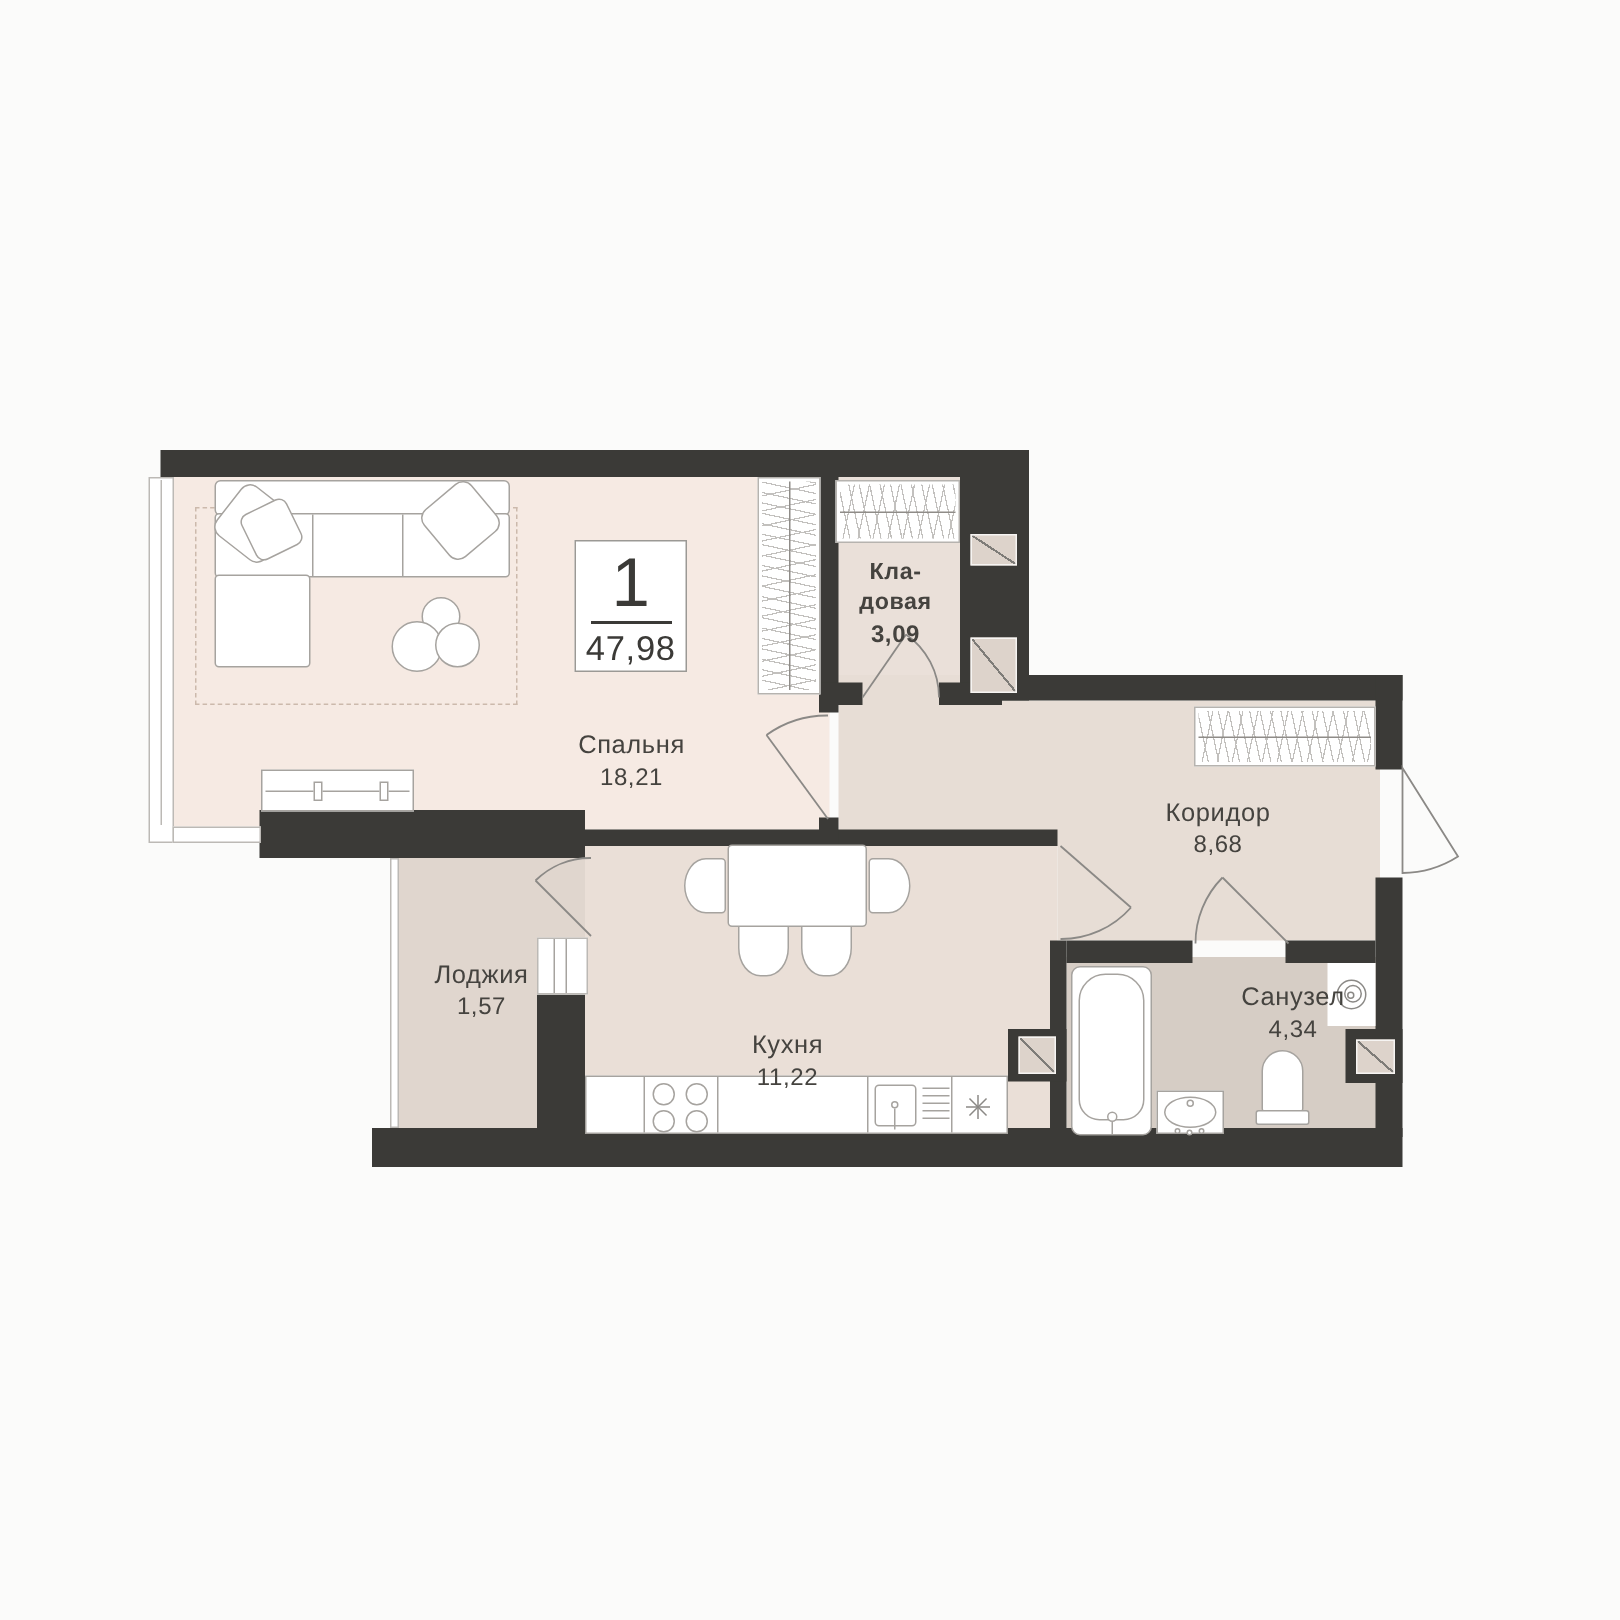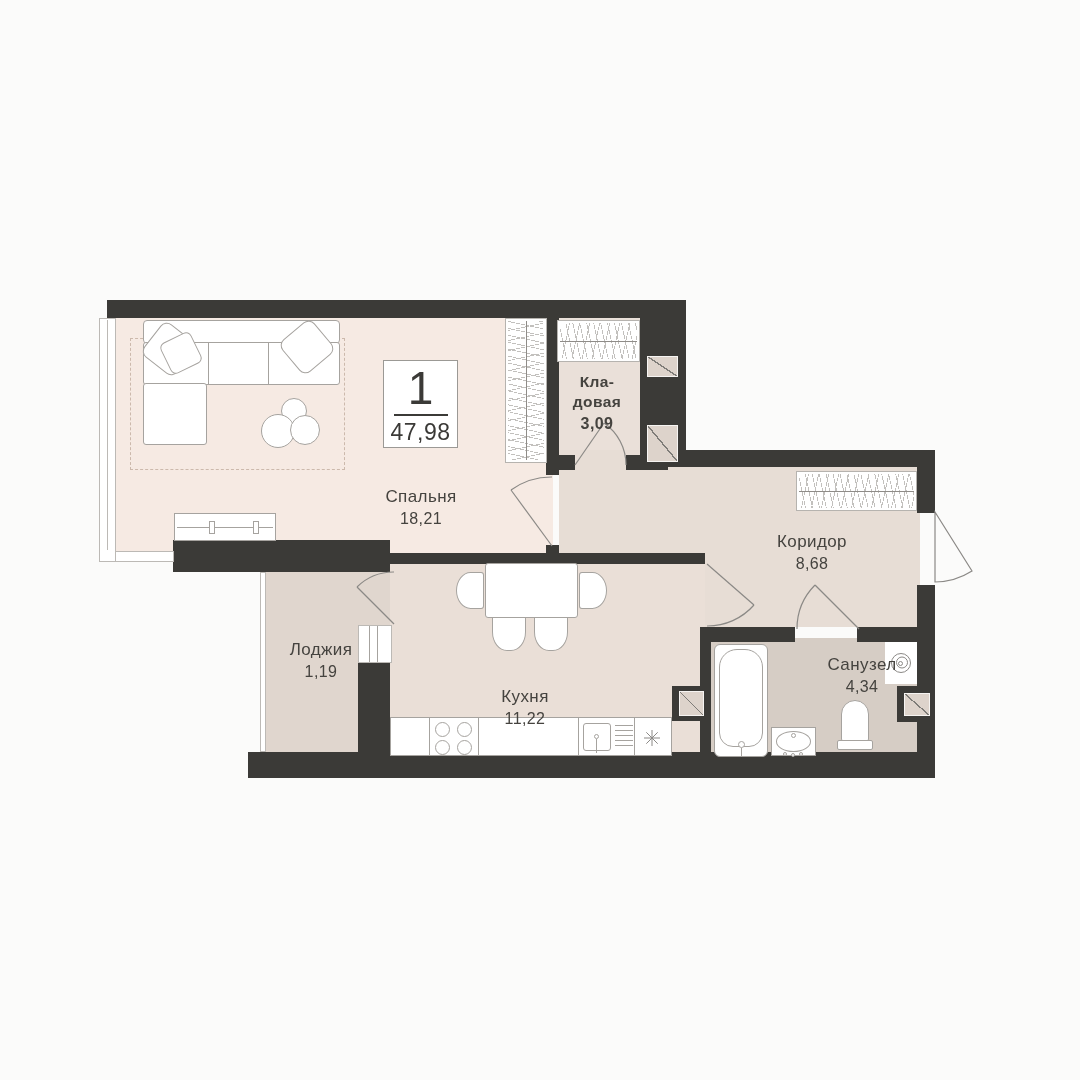--- a/index.html
+++ b/index.html
@@ -224,20 +224,20 @@
   <div class="lbl" style="left:812px;top:531px;">
     <div>Коридор</div>
     <div class="area">8,68</div>
   </div>
   <div class="lbl" style="left:525px;top:666px;margin-top:20px;">
     <div>Кухня</div>
     <div class="area">11,22</div>
   </div>
   <div class="lbl" style="left:321px;top:601px;margin-top:38px;">
     <div>Лоджия</div>
-    <div class="area">1,19</div>
+    <div class="area">1,57</div>
   </div>
   <div class="lbl" style="left:830px;top:654px;margin-left:32px;">
     <div>Санузел</div>
     <div class="area">4,34</div>
   </div>
 
 </div>
 
 </body></html>

